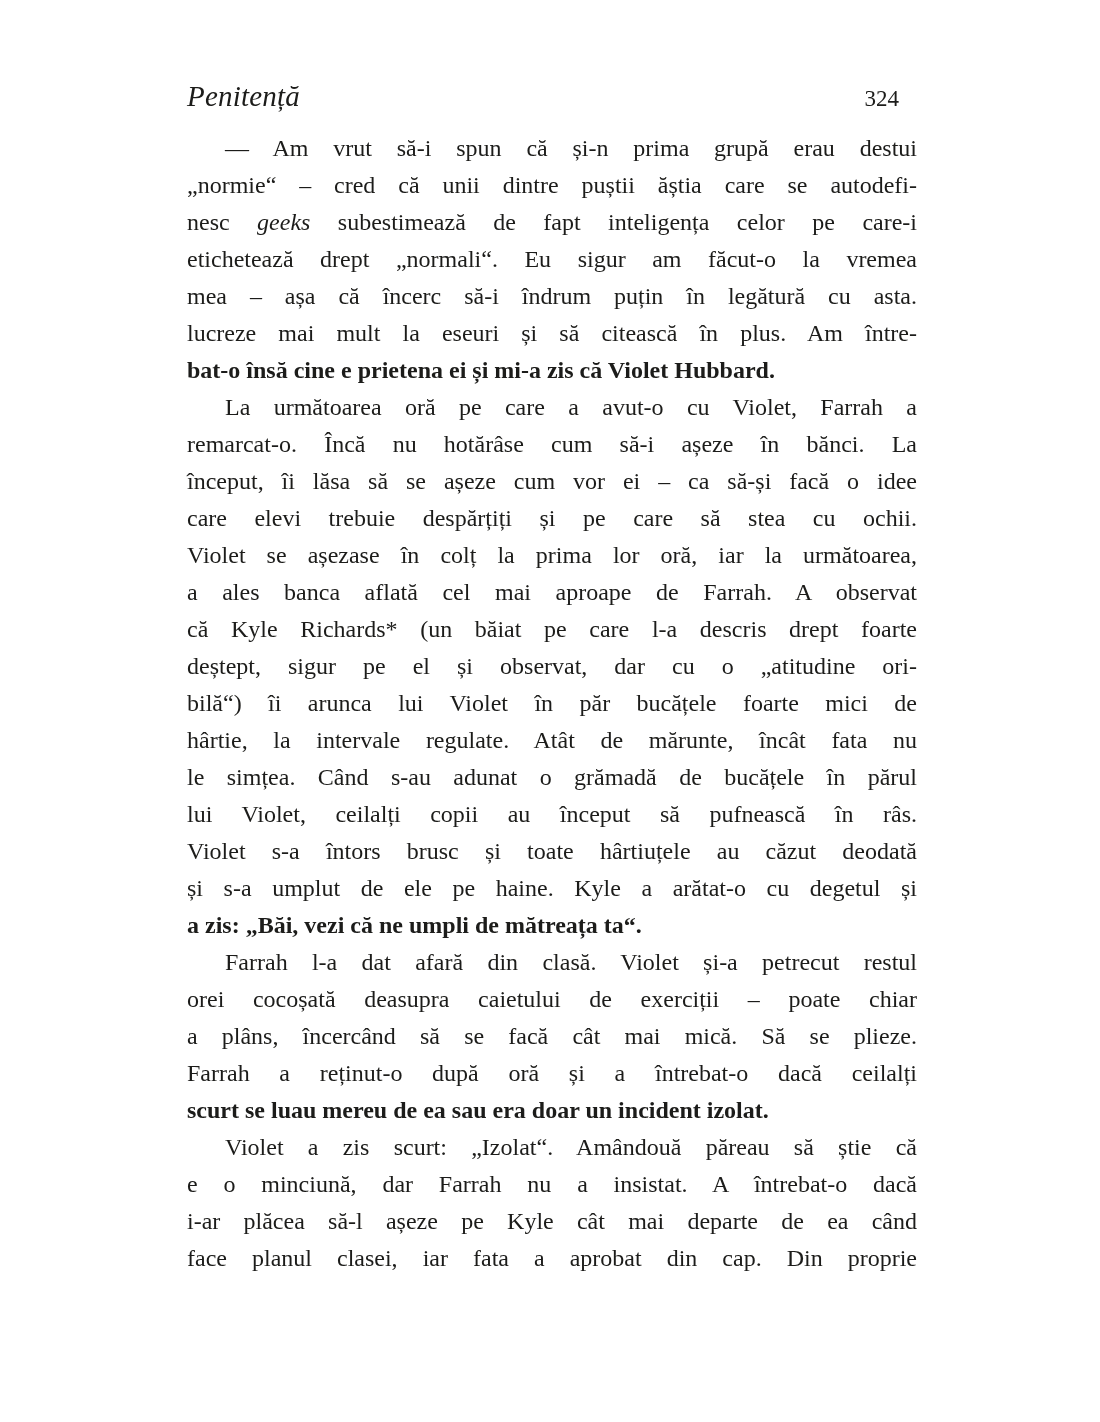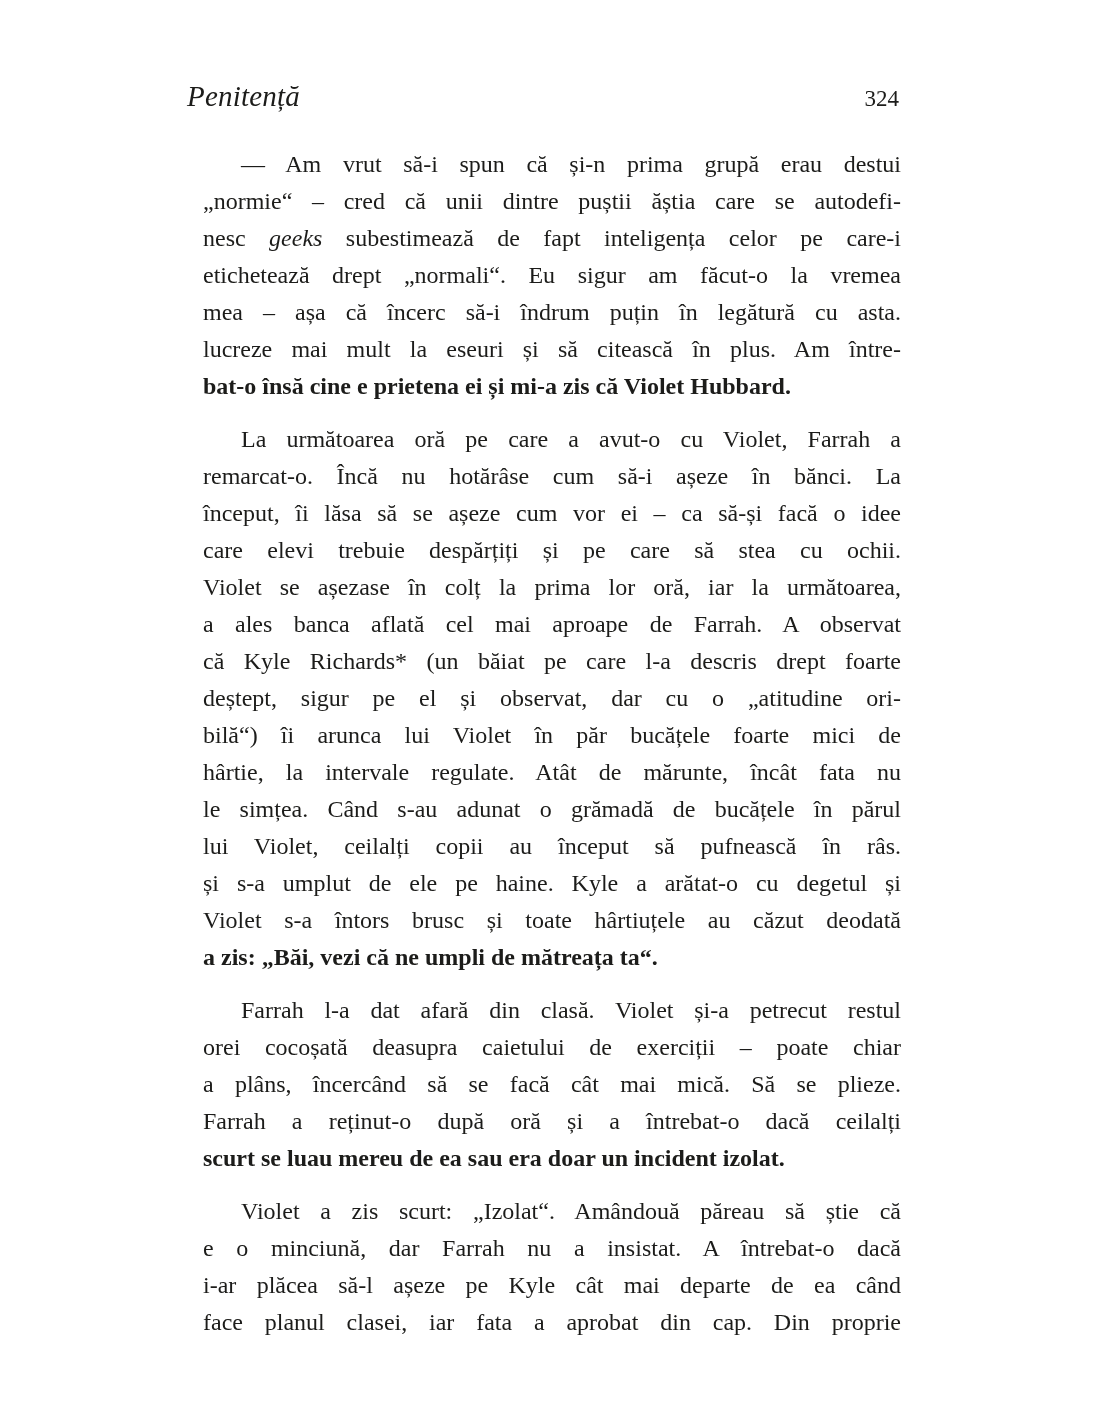--- a/index.html
+++ b/index.html
@@ -35,21 +35,21 @@
     font-size: 23px;
   }
   .body-text {
     position: absolute;
     left: 187px;
     width: 730px;
     top: 130px;
     font-size: 24px;
     line-height: 37px;
   }
-  .paragraph { margin: 16px; }
+  .paragraph { margin: 0; }
   .line {
     text-align: justify;
     text-align-last: justify;
     text-justify: inter-word;
     white-space: normal;
   }
   .line.first { text-indent: 38px; }
   .line.last  { text-align-last: left; font-weight: bold; }
   .em { font-style: italic; }
 </style>
@@ -77,22 +77,22 @@
         <div class="line"><span>început, îi lăsa să se așeze cum vor ei – ca să-și facă o idee</span></div>
         <div class="line"><span>care elevi trebuie despărțiți și pe care să stea cu ochii.</span></div>
         <div class="line"><span>Violet se așezase în colț la prima lor oră, iar la următoarea,</span></div>
         <div class="line"><span>a ales banca aflată cel mai aproape de Farrah. A observat</span></div>
         <div class="line"><span>că Kyle Richards* (un băiat pe care l-a descris drept foarte</span></div>
         <div class="line"><span>deștept, sigur pe el și observat, dar cu o „atitudine ori-</span></div>
         <div class="line"><span>bilă“) îi arunca lui Violet în păr bucățele foarte mici de</span></div>
         <div class="line"><span>hârtie, la intervale regulate. Atât de mărunte, încât fata nu</span></div>
         <div class="line"><span>le simțea. Când s-au adunat o grămadă de bucățele în părul</span></div>
         <div class="line"><span>lui Violet, ceilalți copii au început să pufnească în râs.</span></div>
+        <div class="line"><span>Violet s-a întors brusc și toate hârtiuțele au căzut deodată</span></div>
         <div class="line"><span>și s-a umplut de ele pe haine. Kyle a arătat-o cu degetul și</span></div>
-        <div class="line"><span>Violet s-a întors brusc și toate hârtiuțele au căzut deodată</span></div>
         <div class="line last"><span>a zis: „Băi, vezi că ne umpli de mătreața ta“.</span></div>
       </div>
       <div class="paragraph">
         <div class="line first"><span>Farrah l-a dat afară din clasă. Violet și-a petrecut restul</span></div>
         <div class="line"><span>orei cocoșată deasupra caietului de exerciții – poate chiar</span></div>
         <div class="line"><span>a plâns, încercând să se facă cât mai mică. Să se plieze.</span></div>
         <div class="line"><span>Farrah a reținut-o după oră și a întrebat-o dacă ceilalți</span></div>
         <div class="line last"><span>scurt se luau mereu de ea sau era doar un incident izolat.</span></div>
       </div>
       <div class="paragraph">

